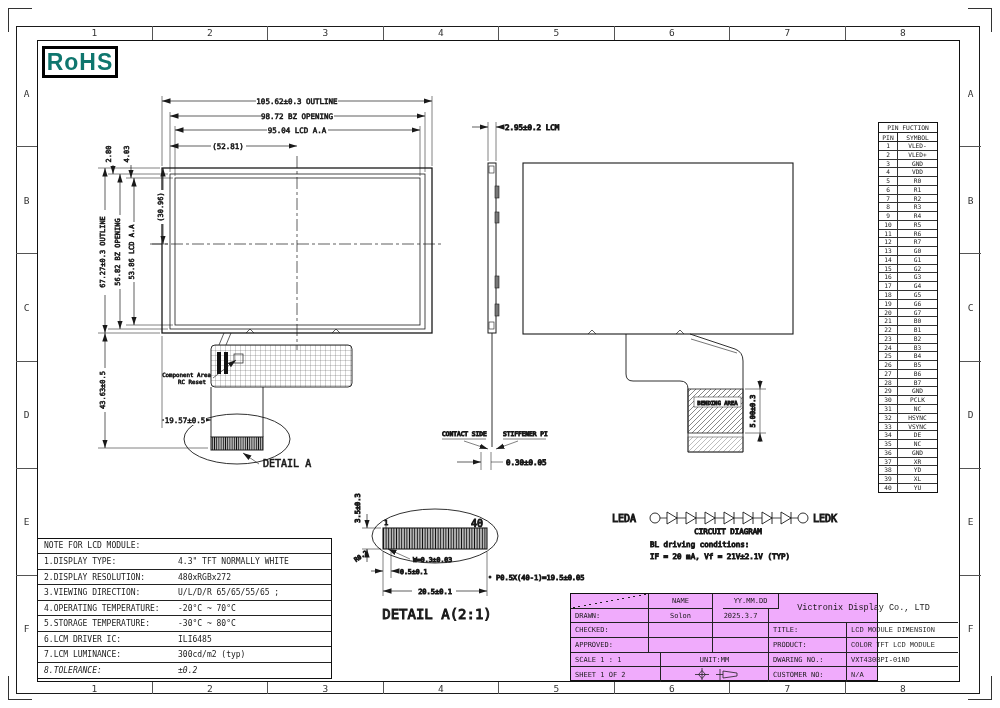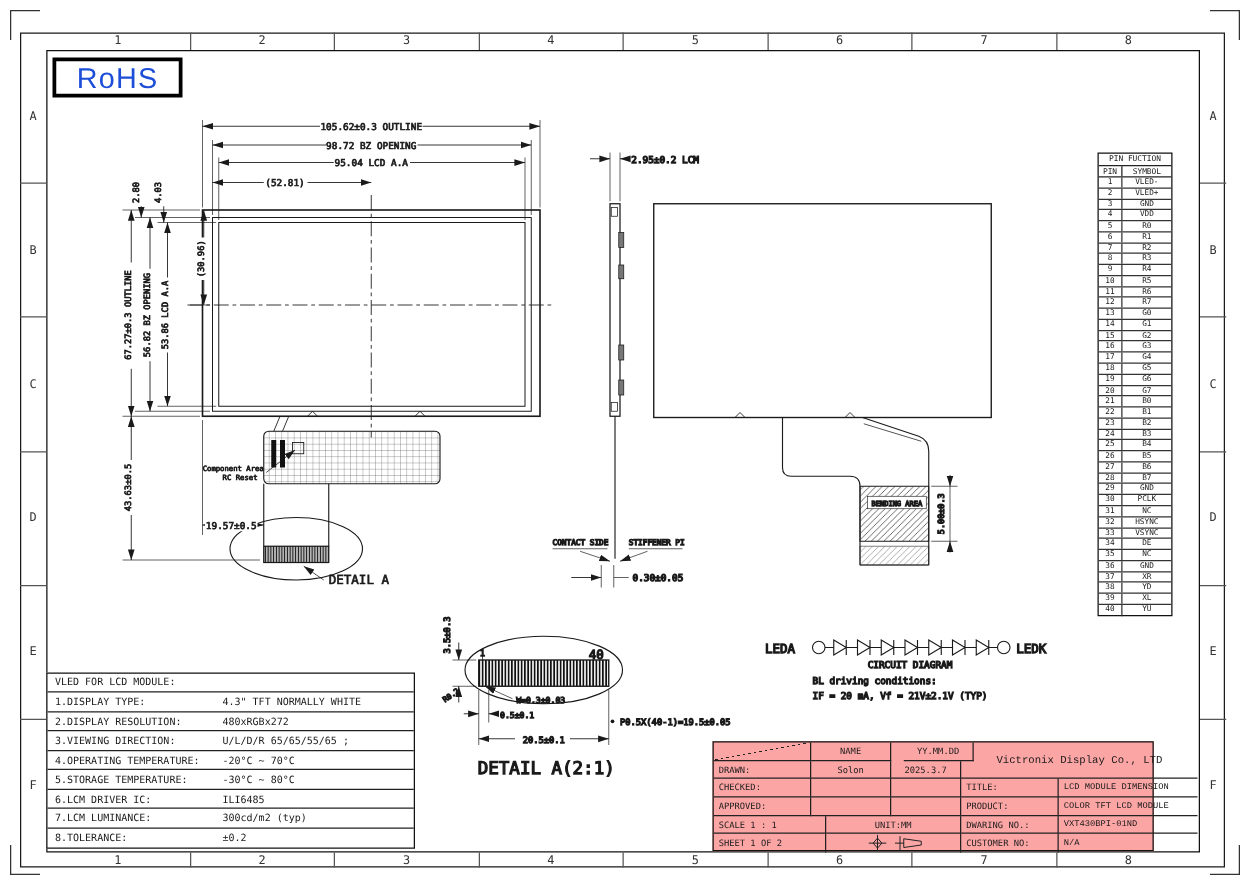--- a/index.html
+++ b/index.html
@@ -23,46 +23,46 @@
   .gstrip-h.top { top:26px; height:14px; }
   .gstrip-h.bot { top:682px; height:12px; }
   .gc { flex:1; text-align:center; font-size:9.5px; color:#333; line-height:13px; border-left:1px solid #555; }
   .gc:first-child { border-left:none; }
   .gstrip-v { top:40px; width:21px; height:642px; display:flex; flex-direction:column; }
   .gstrip-v.lft { left:16px; } .gstrip-v.rgt { left:960px; }
   .gr { flex:1; display:flex; align-items:center; justify-content:center; font-size:9.5px; color:#333; border-top:1px solid #555; }
   .gr:first-child { border-top:none; }
 
   
-  .rohs { left:42px; top:46px; width:104px; height:32px; border:3px solid #000;
+  .rohs { left:42px; top:46px; width:76px; height:32px; border:3px solid #000;
     display:flex; align-items:center; justify-content:center;
-    font-family:"Liberation Sans", sans-serif; font-weight:normal; font-size:23px; color:#1d4ed8; letter-spacing:1px; }
+    font-family:"Liberation Sans", sans-serif; font-weight:bold; font-size:23px; color:#0f766e; letter-spacing:1px; }
 
   
   .note-table { left:37px; top:538px; width:295px; height:141px; border:1.5px solid #111; background:#fff; }
   .note-header { height:15px; line-height:14px; padding-left:6px; font-size:8px; border-bottom:1px solid #222; }
   .note-row { height:15.55px; display:flex; border-bottom:1px solid #222; font-size:8px; line-height:15px; }
-  .note-row:last-child { border-bottom:none; }
+  .note-row:last-child { border-bottom:none;font-style:italic; }
   .note-label { width:140px; padding-left:6px; }
   .note-value { flex:1; }
 
   
   .pin-table { left:878px; top:122px; width:60px; height:371px; border:1px solid #111; background:#fff; display:flex; flex-direction:column; }
   .pin-title { height:9.5px; font-size:6.3px; line-height:9px; text-align:center; border-bottom:1px solid #222; white-space:nowrap; }
   .pin-head { height:9.5px; display:flex; border-bottom:1px solid #222; font-size:6.3px; line-height:9px; }
   .pin-head .ph-pin { width:19px; border-right:1px solid #222; text-align:center; }
   .pin-head .ph-sym { flex:1; text-align:center; }
   .pin-rows { flex:1; display:flex; flex-direction:column; }
   .pin-row { height:8.78px; display:flex; border-bottom:0.5px solid #333; font-size:6.2px; line-height:8.3px; }
   .pin-row:last-child { border-bottom:none; }
   .pin-num { width:19px; border-right:1px solid #333; text-align:center; }
   .pin-sym { flex:1; text-align:center; }
 
   
-  .title-block { left:570px; top:593px; width:353px; height:88px; border:1.5px solid #111; background:#fca5a5; }
+  .title-block { left:570px; top:593px; width:308px; height:88px; border:1.5px solid #111; background:#f0abfc; }
   .tb { position:absolute; border-right:1px solid #222; border-bottom:1px solid #222;
         font-size:7px; display:flex; align-items:center; padding-left:4px; white-space:nowrap; overflow:hidden; }
   .tb.ctr { justify-content:center; padding-left:0; }
   .tb.nb { border-bottom:none; } .tb.nr { border-right:none;font-family:Liberation Mono, monospace; }
   .tb.diag { background:linear-gradient(to bottom right, transparent 49.3%, #222 49.3%, #222 50.7%, transparent 50.7%); }
   .tb.company { font-size:8.5px; }
 </style>
 </head>
 <body>
 
@@ -316,21 +316,21 @@
       <div class="gr">B</div>
       <div class="gr">C</div>
       <div class="gr">D</div>
       <div class="gr">E</div>
       <div class="gr">F</div>
     </div>
 
   <div class="abs rohs">RoHS</div>
 
   <div class="abs note-table">
-    <div class="note-header">VLED FOR LCD MODULE:</div>
+    <div class="note-header">NOTE FOR LCD MODULE:</div>
     <div>
 
     <div class="note-row">
         <span class="note-label">1.DISPLAY TYPE:</span>
         <span class="note-value">4.3" TFT NORMALLY WHITE</span>
       </div>
         <div class="note-row">
         <span class="note-label">2.DISPLAY RESOLUTION:</span>
         <span class="note-value">480xRGBx272</span>
       </div>

